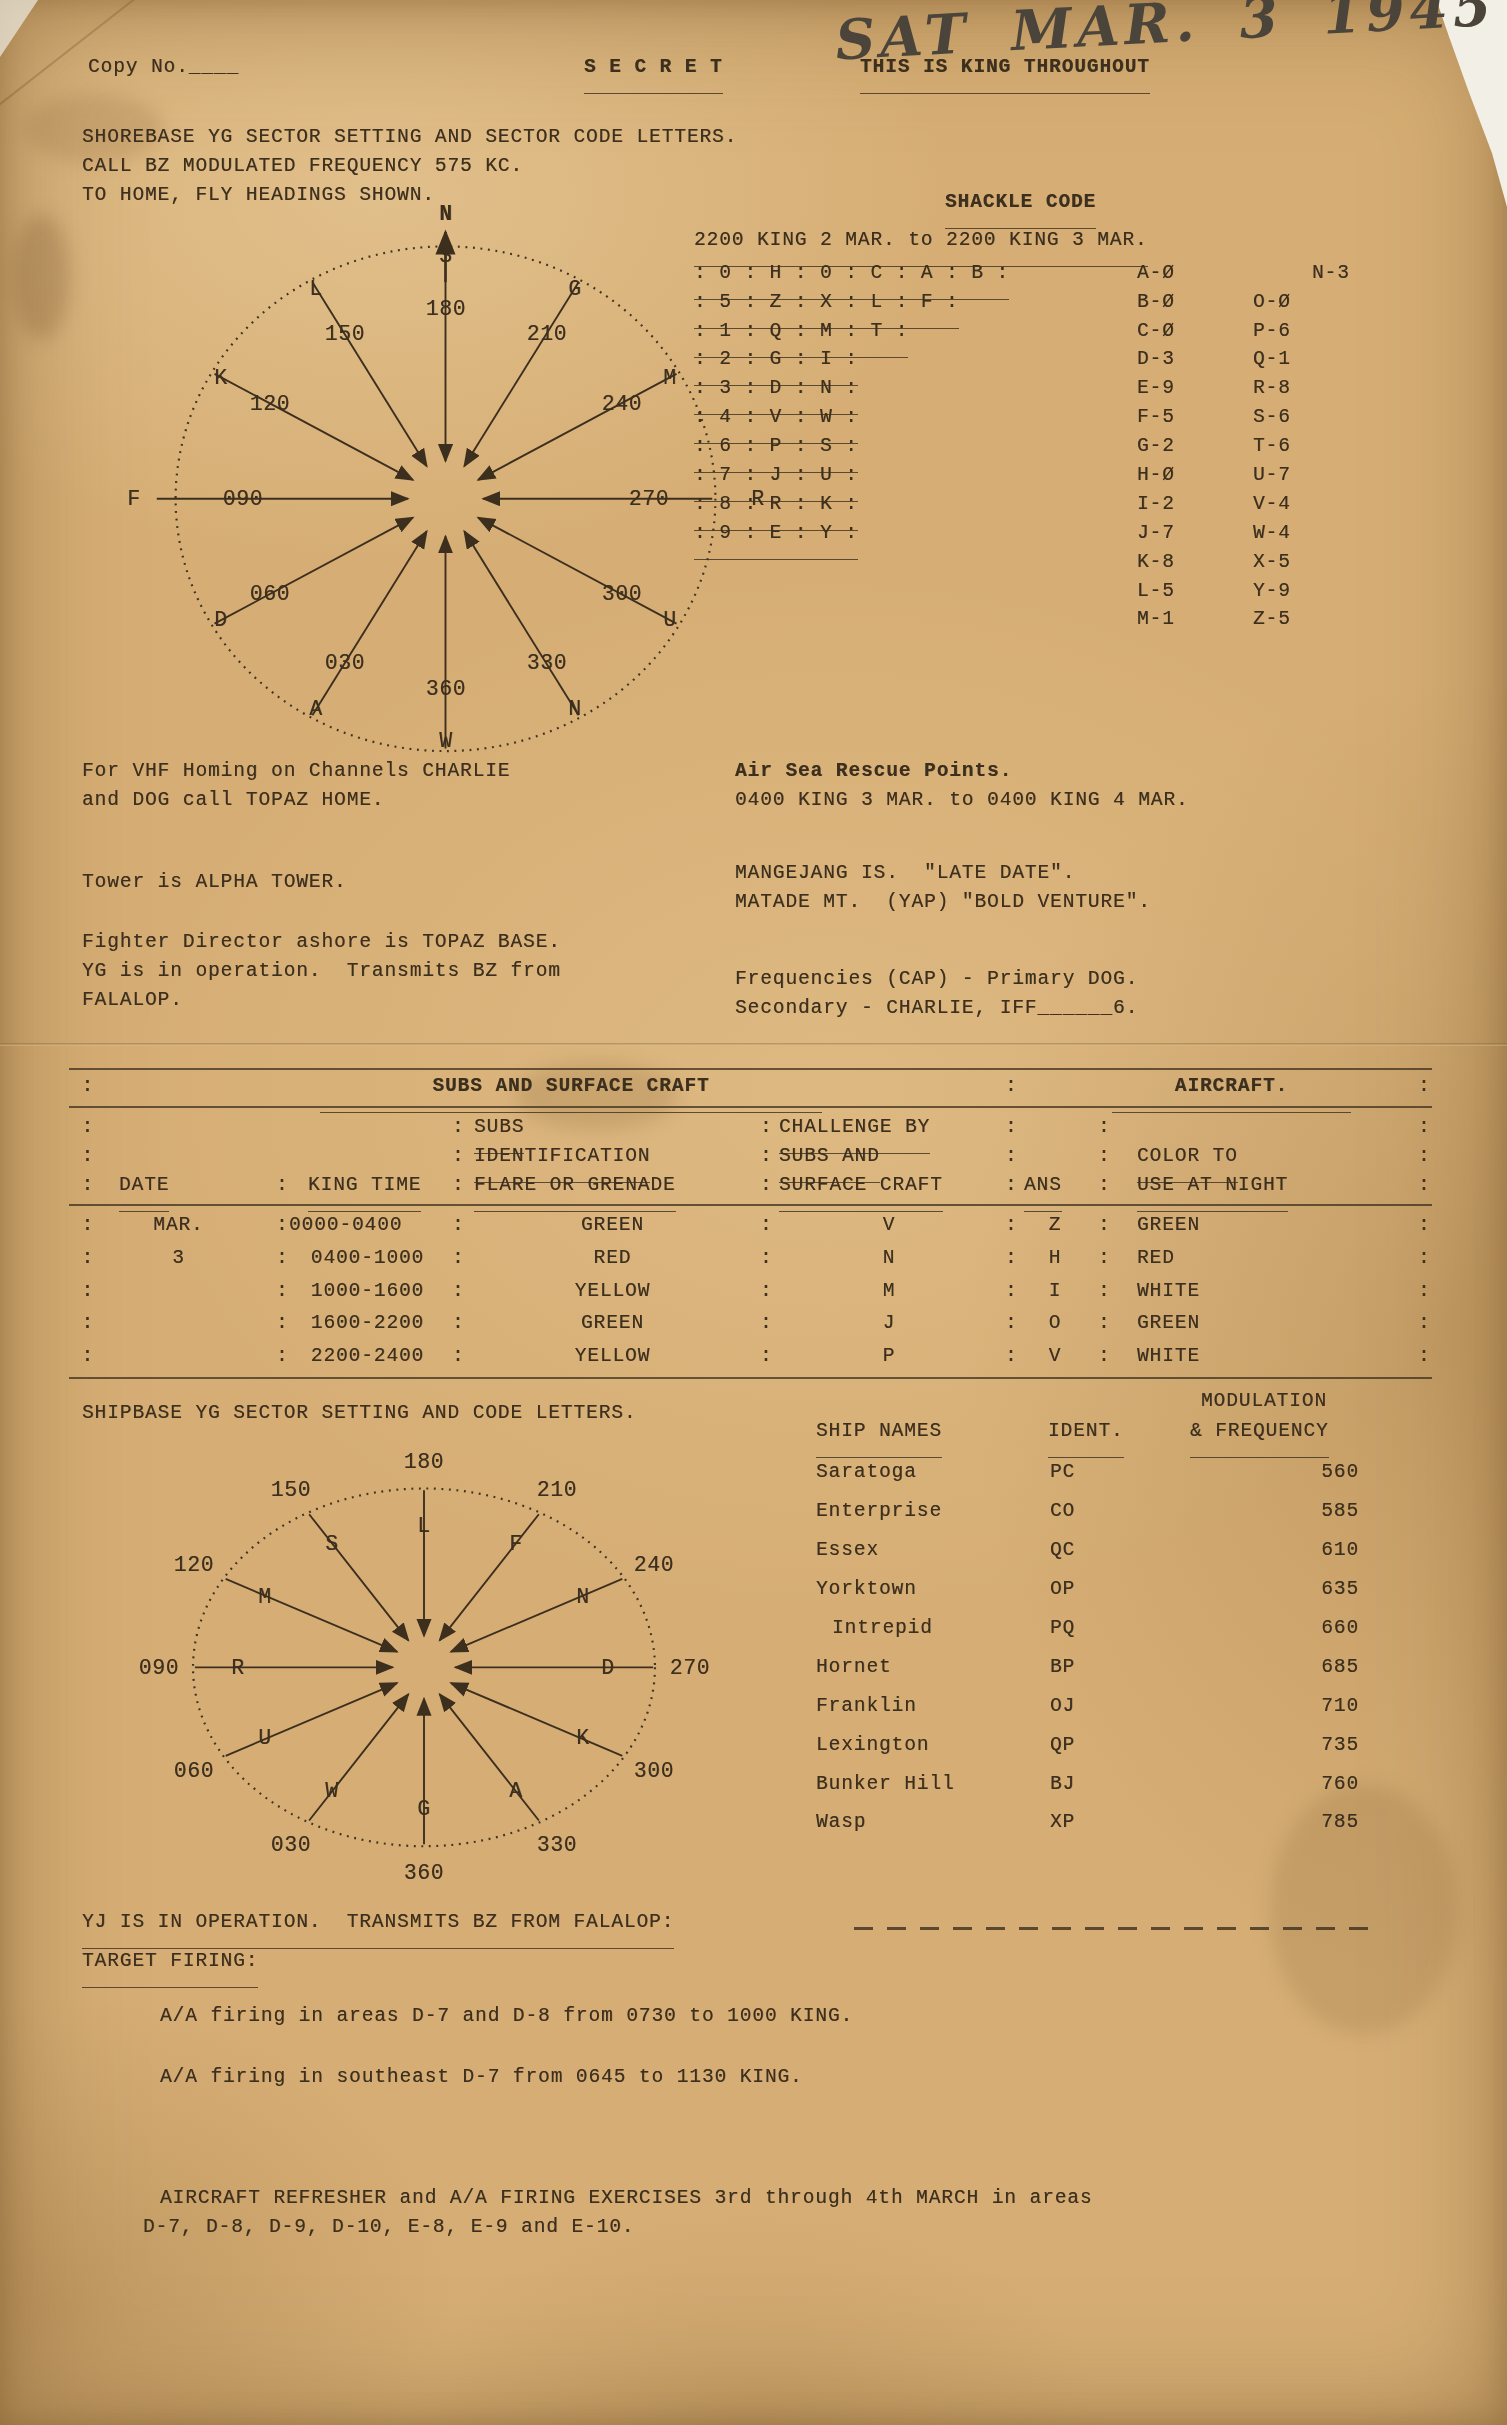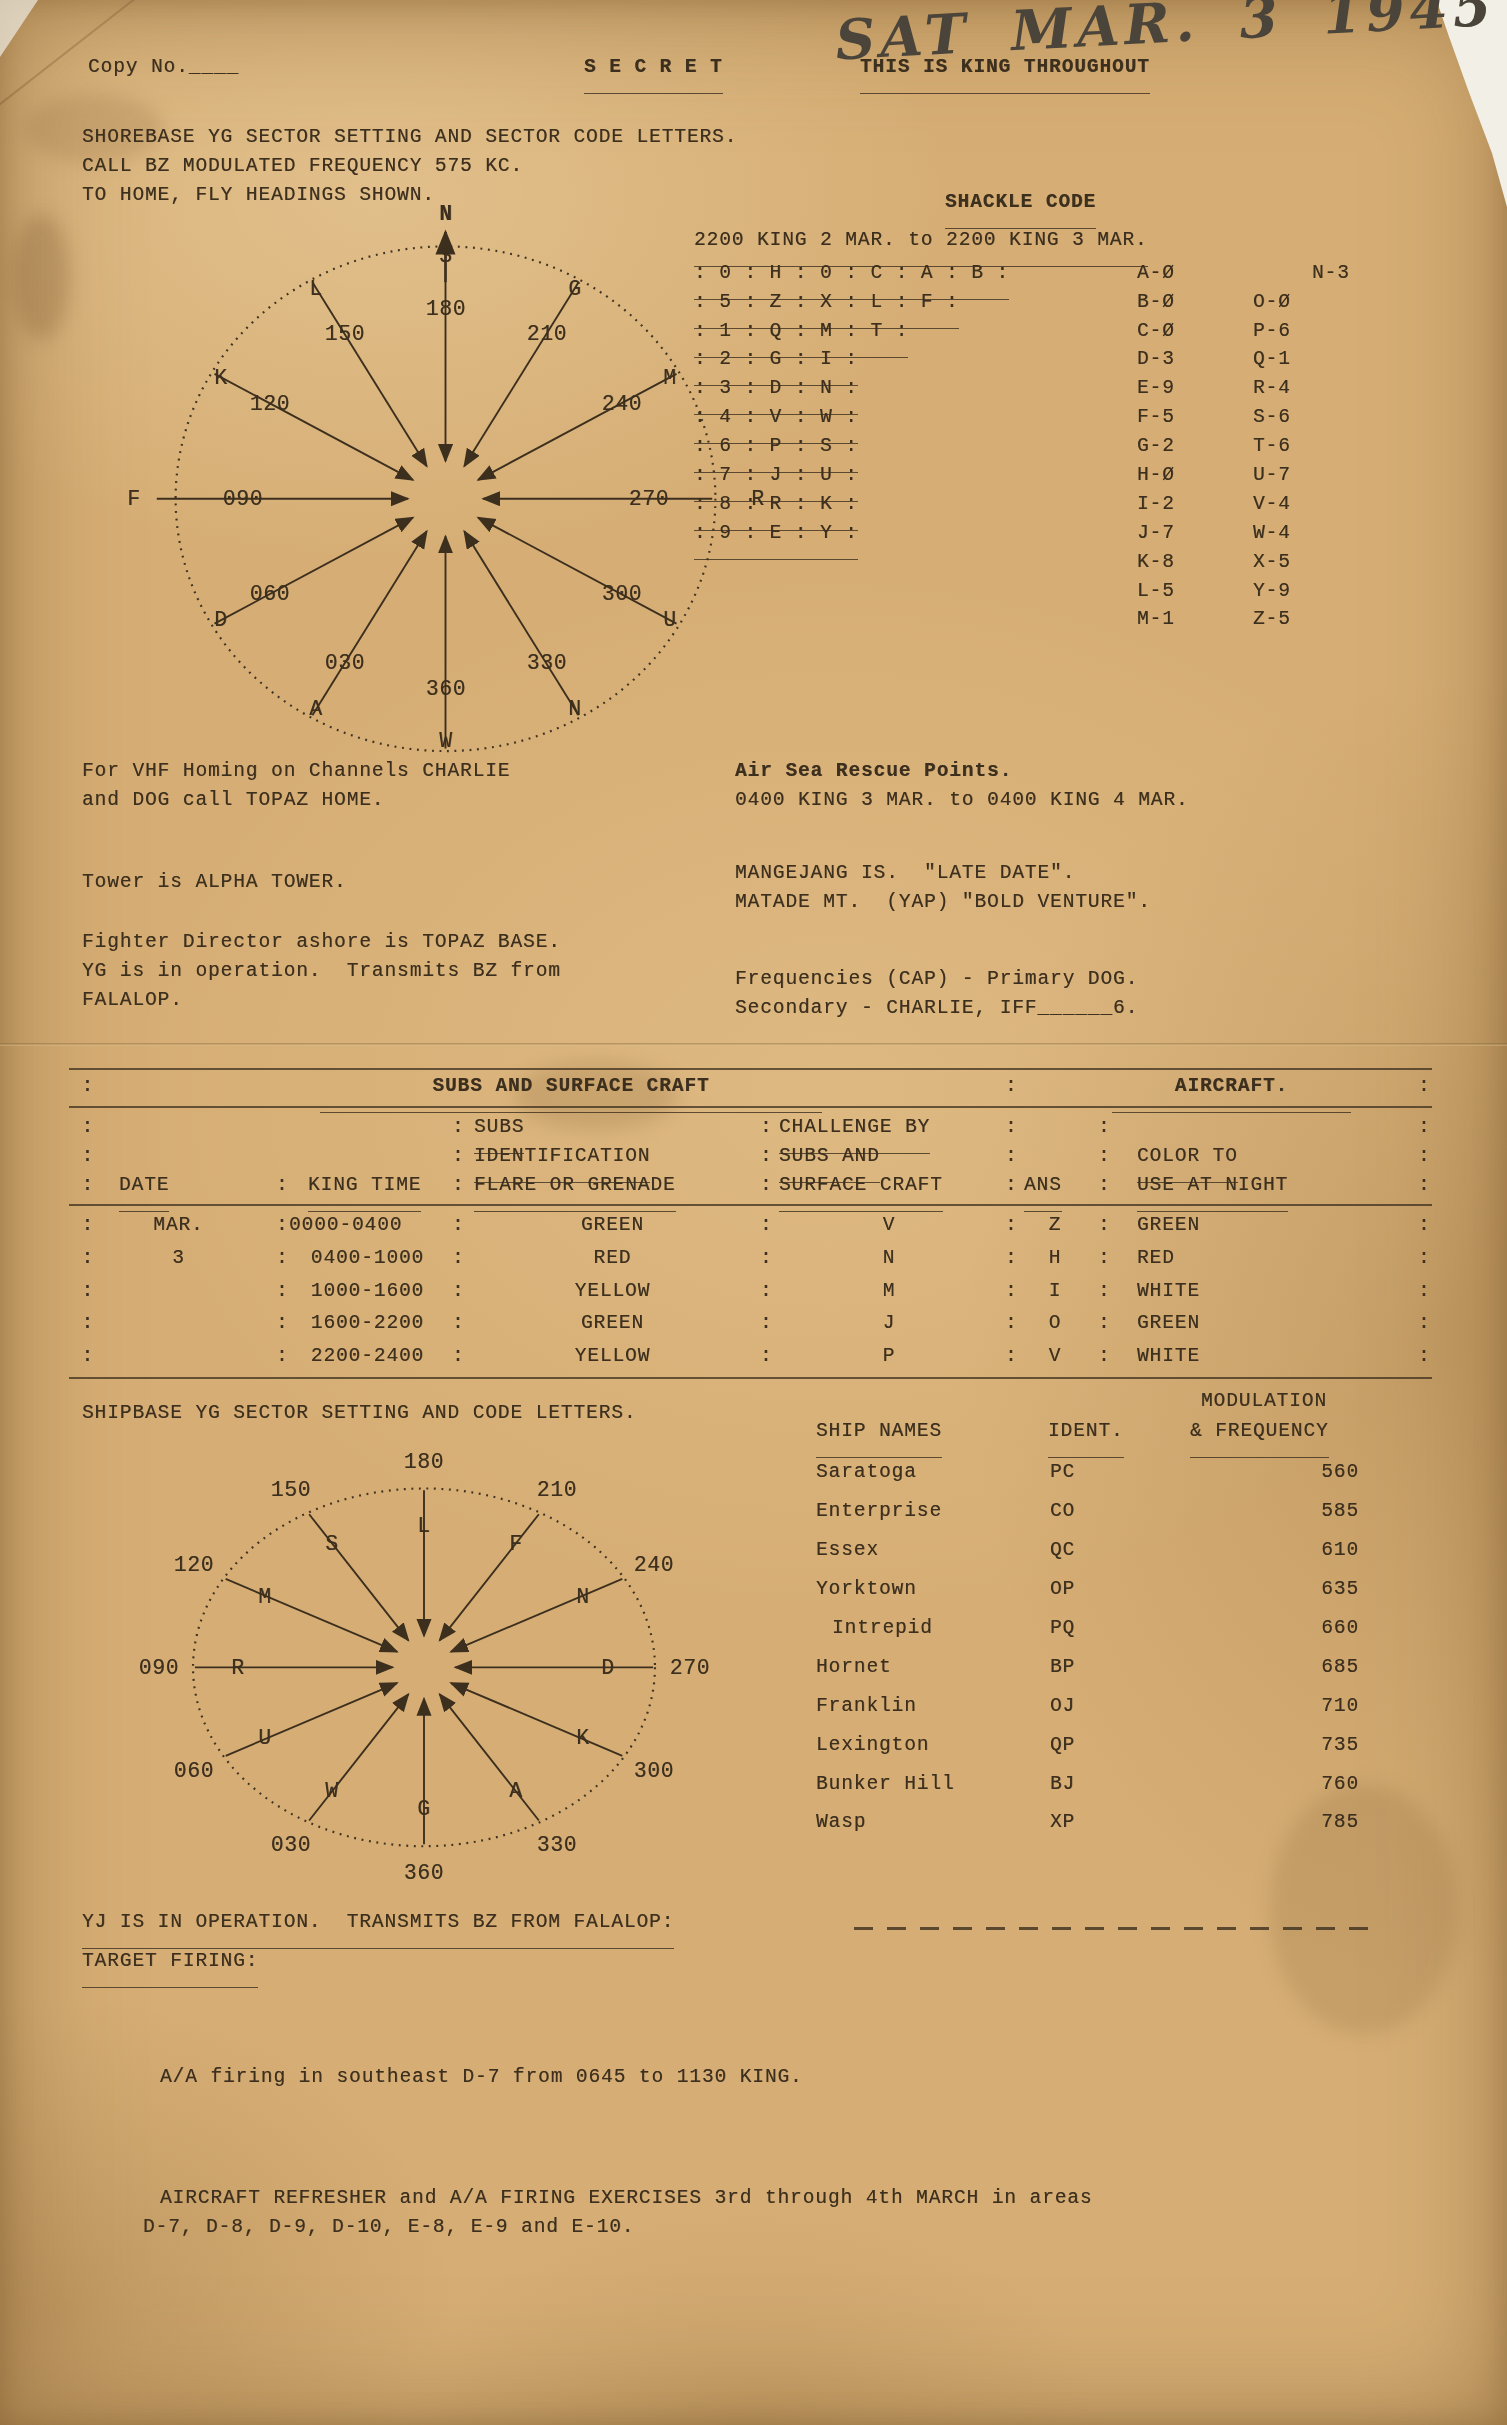--- a/index.html
+++ b/index.html
@@ -93,21 +93,21 @@
 
   <div class="t" style="left:1137px;top:259px">A-Ø</div>
   <div class="t" style="left:1312px;top:259px">N-3</div>
   <div class="t" style="left:1137px;top:288px">B-Ø</div>
   <div class="t" style="left:1253px;top:288px">O-Ø</div>
   <div class="t" style="left:1137px;top:317px">C-Ø</div>
   <div class="t" style="left:1253px;top:317px">P-6</div>
   <div class="t" style="left:1137px;top:345px">D-3</div>
   <div class="t" style="left:1253px;top:345px">Q-1</div>
   <div class="t" style="left:1137px;top:374px">E-9</div>
-  <div class="t" style="left:1253px;top:374px">R-4</div>
+  <div class="t" style="left:1253px;top:374px">R-8</div>
   <div class="t" style="left:1137px;top:403px">F-5</div>
   <div class="t" style="left:1253px;top:403px">S-6</div>
   <div class="t" style="left:1137px;top:432px">G-2</div>
   <div class="t" style="left:1253px;top:432px">T-6</div>
   <div class="t" style="left:1137px;top:461px">H-Ø</div>
   <div class="t" style="left:1253px;top:461px">U-7</div>
   <div class="t" style="left:1137px;top:490px">I-2</div>
   <div class="t" style="left:1253px;top:490px">V-4</div>
   <div class="t" style="left:1137px;top:519px">J-7</div>
   <div class="t" style="left:1253px;top:519px">W-4</div>
@@ -409,18 +409,19 @@
     <div class="trow" style="top:350px">
       <span class="t" style="left:0">Wasp</span>
       <span class="t" style="left:234px">XP</span>
       <span class="t" style="left:402px;width:141px;text-align:right">785</span>
     </div>
   </div>
 
   <div class="t ul" style="left:82px;top:1908px">YJ IS IN OPERATION.  TRANSMITS BZ FROM FALALOP:</div>
   <div class="dashline" style="left:854px;top:1927px;width:528px"></div>
   <div class="t ul" style="left:82px;top:1947px">TARGET FIRING:</div>
+  <div class="t" style="left:160px;top:2002px">A/A firing in areas D-7 and D-8 from 0730 to 1000 KING.</div>
   <div class="t" style="left:160px;top:2063px">A/A firing in southeast D-7 from 0645 to 1130 KING.</div>
   <div class="t" style="left:160px;top:2184px">AIRCRAFT REFRESHER and A/A FIRING EXERCISES 3rd through 4th MARCH in areas</div>
   <div class="t" style="left:143px;top:2213px">D-7, D-8, D-9, D-10, E-8, E-9 and E-10.</div>
 
 </div>
 
 
 </body></html>

